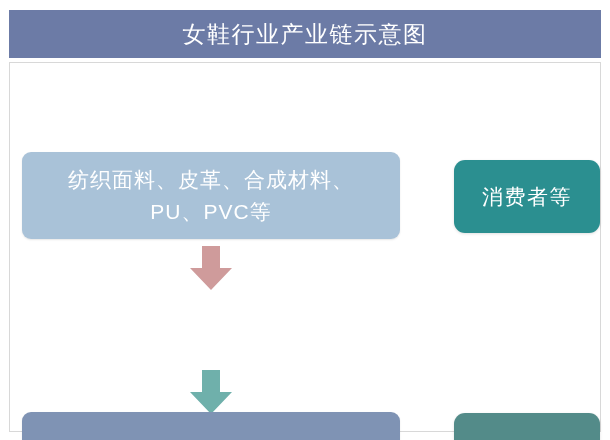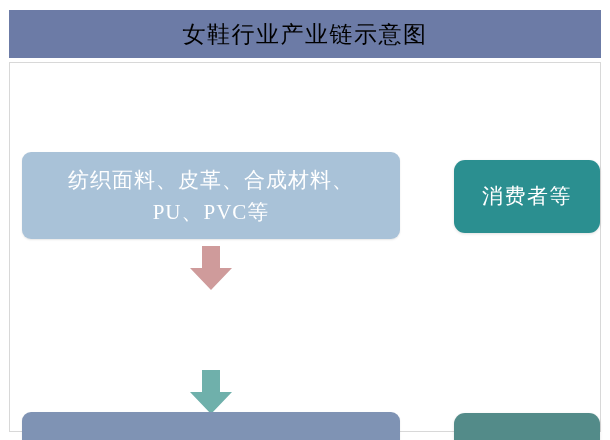--- a/index.html
+++ b/index.html
@@ -29,39 +29,38 @@
     top: 10px;
     width: 592px;
     height: 48px;
     background: #6c7ba6;
     display: flex;
     align-items: center;
     justify-content: center;
     box-sizing: border-box;
   }
   .title-text {
-    color: #000000;
+    color: #ffffff;
     font-size: 23px;
     letter-spacing: 1.5px;
     font-weight: 400;
     line-height: 1;
     white-space: nowrap;
   }
 
   
   .panel {
     position: absolute;
     left: 9px;
     top: 62px;
     width: 592px;
     height: 370px;
     background: #ffffff;
     border: 1px solid #d8d8d8;
     box-sizing: border-box;
-    font-family: Liberation Serif, serif;
   }
 
   
   .chain-box {
     position: absolute;
     border-radius: 9px;
     display: flex;
     align-items: center;
     justify-content: center;
     text-align: center;

